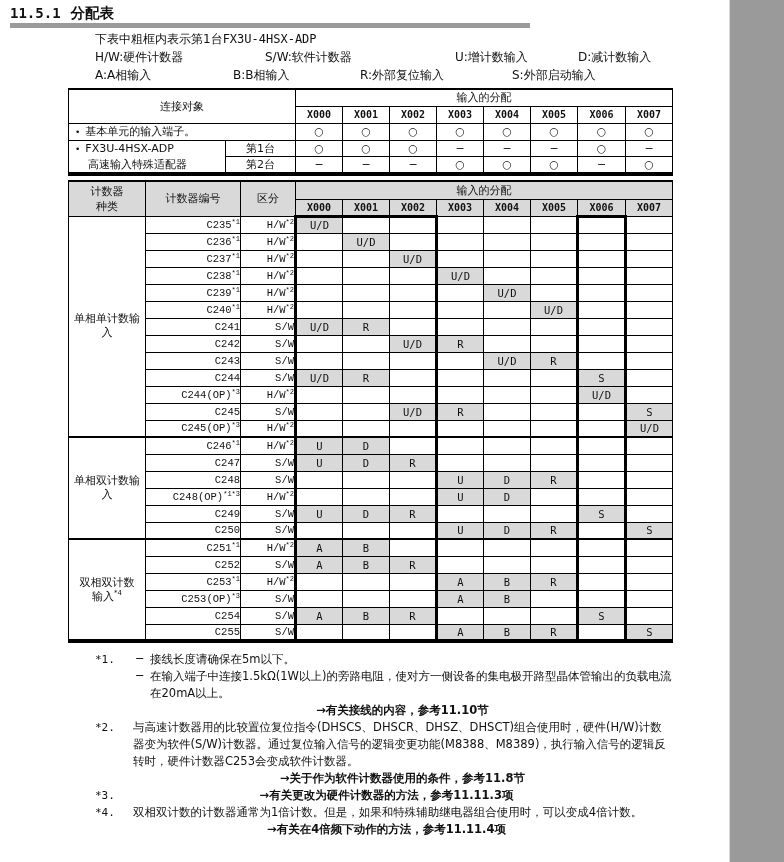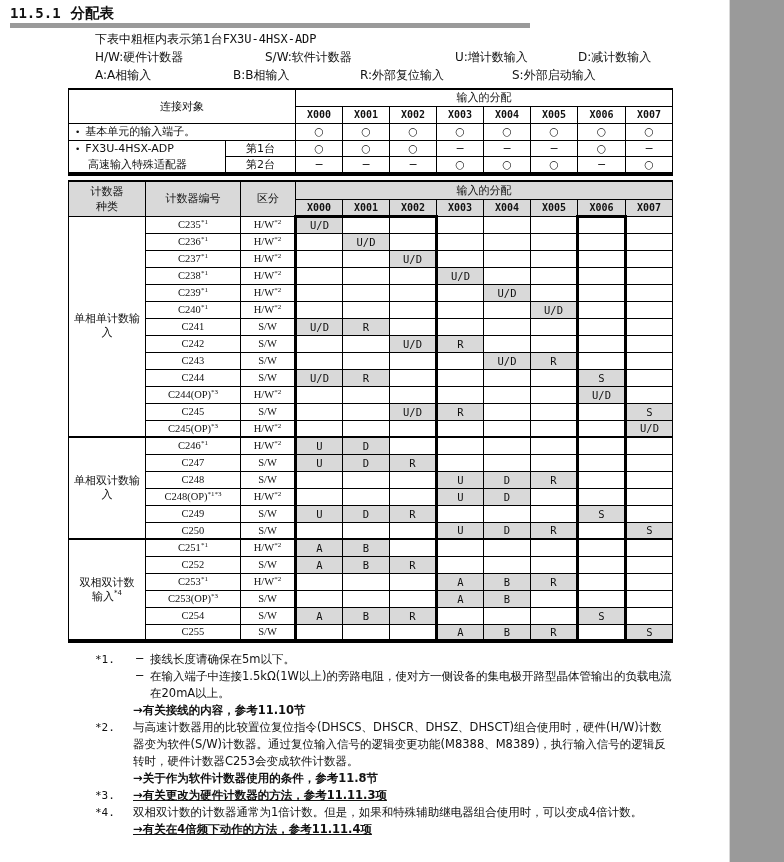--- a/index.html
+++ b/index.html
@@ -45,35 +45,35 @@
 
   td.c-label{font-size:11px;text-align:left;padding-left:6px;line-height:15px;white-space:nowrap;}
   td.c-label .bullet{margin-right:5px;font-size:9px;}
   td.c-label .ln2{padding-left:13px;}
   td.c-unit{font-size:11px;text-align:center;}
   td.val{font-family:"DejaVu Sans Mono",monospace;font-size:10.5px;text-align:center;}
   td.val.circ{font-size:11px;font-family:"DejaVu Sans",sans-serif;}
   td.shaded{background:#d9d9d9;}
 
   th.group{font-size:11px;text-align:center;background:#fff;line-height:14px;border-radius:32px;}
-  td.cid,td.kind{font-family:Liberation Serif, serif;font-size:10.5px;text-align:center;white-space:nowrap;}
+  td.cid,td.kind{font-family:Liberation Mono, monospace;font-size:10.5px;text-align:right;white-space:nowrap;}
   sup{font-size:7px;line-height:0;}
 
   .bl{border-left:3px solid #000;}
   .br{border-right:3px solid #000;}
   .bt{border-top:3px solid #000;}
   tr.grp td,tr.grp th{border-top:2px solid #000;}
 
   .footnotes{position:absolute;top:651px;left:95px;width:577px;font-size:11.5px;line-height:17px;}
   .fn{position:relative;padding-left:38px;}
   .fn-marker{position:absolute;left:0;top:0;font-family:"DejaVu Sans Mono",monospace;font-size:11px;}
   .fn-sub{position:relative;padding-left:17px;}
   .fn-dash{position:absolute;left:2px;top:-1px;}
-  .fn-ref{text-align:left;font-weight:bold;}
-  .fn-ref.inset{padding-right:32px;text-decoration:underline;}
+  .fn-ref{text-align:center;font-weight:bold;}
+  .fn-ref.inset{padding-right:32px;}
 </style>
 </head>
 <body>
 
 <div class="edge-strip"></div>
 
 <div class="title-row">
   <span class="num">11.5.1</span><span>分配表</span>
 </div>
 <div class="title-bar"></div>

